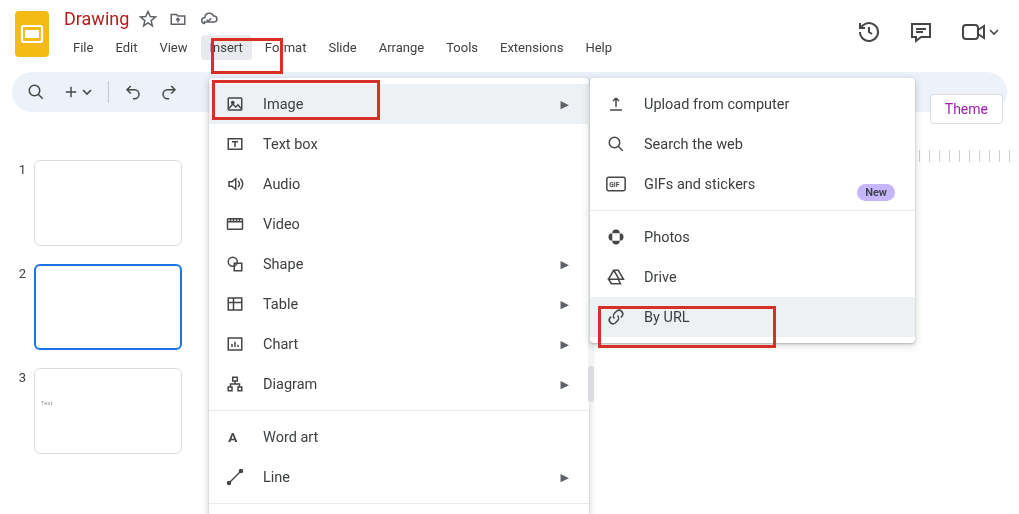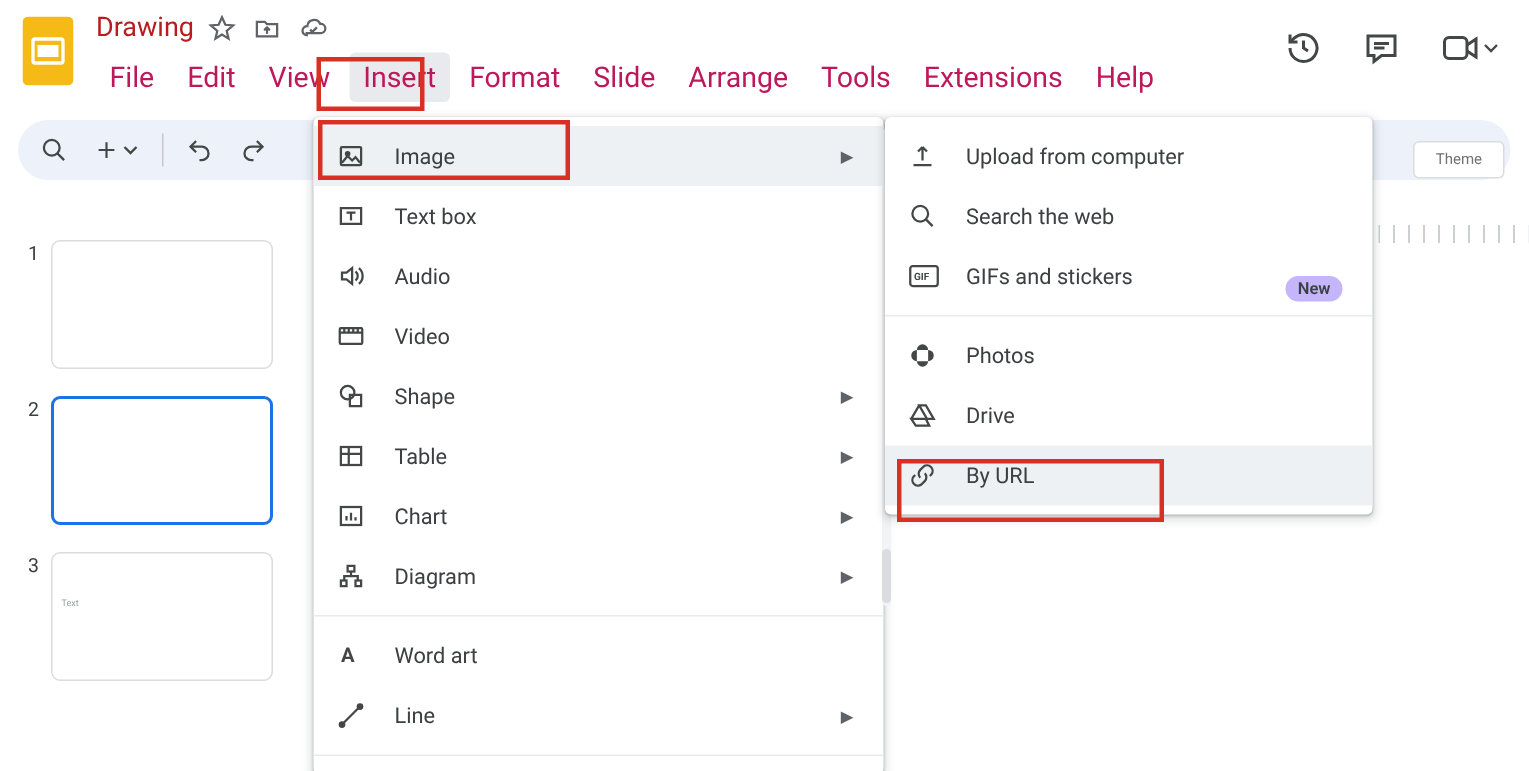--- a/index.html
+++ b/index.html
@@ -30,21 +30,21 @@
   .title-area { flex: 0 0 auto; }
   .title-row {
     display: flex; align-items: center; gap: 10px;
     padding-bottom: 2px;
   }
   .doc-title { font-size: 18px; color:#b91c1c; }
   .title-icons { display:flex; gap:12px; color:#5f6368; align-items:center; }
 
   .menubar {
     display: flex; gap: 4px;
-    font-size: 19px; color:#be185d;
+    font-size: 13px; color:#404040;
     padding-top: 4px;
   }
   .menu-item {
     padding: 5px 9px;
     border-radius: 4px;
     cursor: pointer;
   }
   .menu-item.active { background: #e8eaed; }
 
   .header-spacer { flex: 1; }
@@ -72,21 +72,21 @@
     padding: 0 8px;
     gap: 4px;
     color:#444746;
   }
   .tb-btn { width:32px; height:32px; display:flex;align-items:center;justify-content:center; border-radius:4px;}
   .tb-sep { width:1px; height:22px; background:#c7c7c7; margin:0 4px;}
   .toolbar-spacer { flex:1; }
   .theme-chip {
     position:absolute; right:16px; top:94px;
     background:#fff; border:1px solid #dadce0; border-radius:4px;
-    padding: 6px 14px; font-size:10px; color:#737373;
+    padding: 6px 14px; font-size:14px; color:#a21caf;
   }
 
   
   .slides-panel {
     position:absolute; left:12px; top:160px;
     display:flex; flex-direction:column; gap:18px;
   }
   .slide-row { display:flex; align-items:flex-start; gap:8px;}
   .slide-num { width:14px; text-align:right; font-size:13px; color:#3c4043; padding-top:2px;}
   .slide-thumb {
@@ -116,21 +116,21 @@
   .mi {
     display:flex; align-items:center;
     height: 40px;
     padding: 0 20px 0 16px;
     gap: 18px;
     cursor:pointer;
     color:#3c4043;
     position:relative;
   }
   .mi:hover, .mi.hovered { background:#eef1f4; }
-  .mi .mi-icon { width:20px; height:20px; color:#444746; display:flex;align-items:center;}
+  .mi .mi-icon { width:20px; height:20px; color:#444746; display:flex;align-items:center;justify-content:center;}
   .mi .mi-arrow { margin-left:auto; color:#5f6368; font-size:11px; }
   .mi .mi-badge {
     margin-left:auto; background:#c4b5fd; color:#3c4043;
     font-size:11px; font-weight:600; padding:2px 8px; border-radius:10px;margin-top:16px;
   }
   .menu-sep { height:1px; background:#e8eaed; margin:6px 0;}
 
   #insert-menu { left:209px; top:78px; width:380px; }
   #image-submenu { left:590px; top:78px; width:325px; }
 

